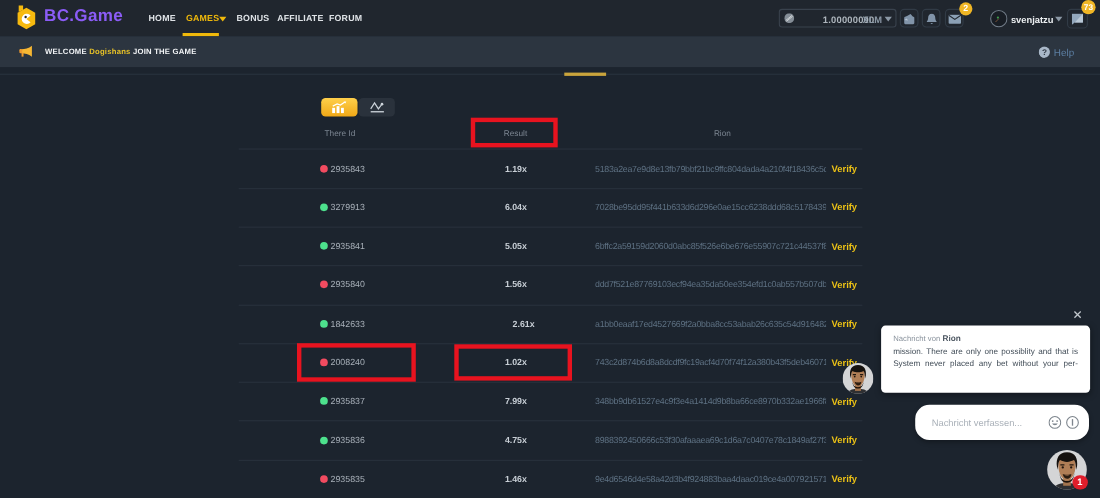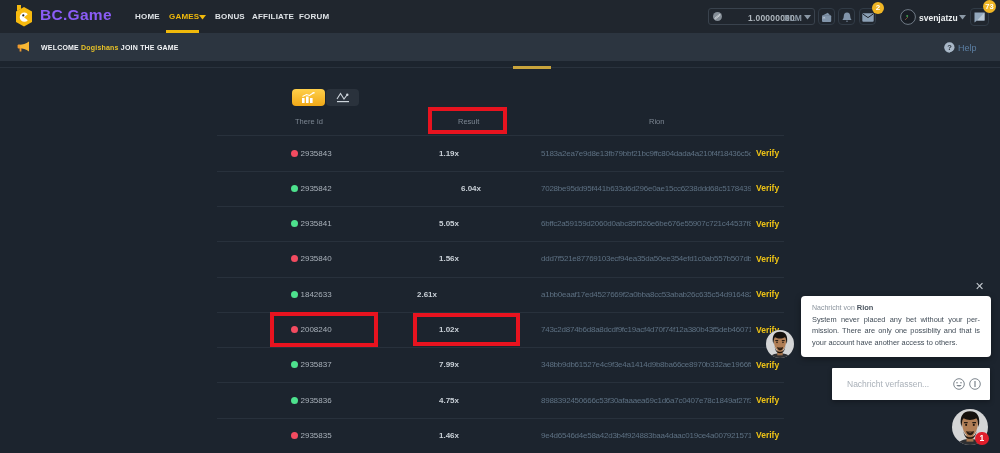--- a/index.html
+++ b/index.html
@@ -31,35 +31,35 @@
     background:linear-gradient(180deg,#ffd04b,#f0a817); }
   #btn-dark { position:absolute; left:326px; top:88.5px; width:33px; height:17px; border-radius:4px; background:#2a323c; }
 
   
   .th { position:absolute; top:117px; font-size:7.5px; color:#7c8692; }
   .divider { position:absolute; left:217px; width:567px; height:1px; background:#28313c; }
   .dot { position:absolute; width:7px; height:7px; border-radius:50%; }
   .dot-r { background:#f24b60; }
   .dot-g { background:#4de18d; }
   .gid { position:absolute; font-size:8px; color:#a8b0b9; }
-  .res { position:absolute; font-size:8px; font-weight:bold; color:#c9d0d7; width:60px; }
+  .res { position:absolute; font-size:8px; font-weight:bold; color:#c9d0d7; width:60px; text-align:center; }
   .hash { position:absolute; left:541px; width:210px; font-size:8px; color:#5d7082; white-space:nowrap; overflow:hidden; letter-spacing:-0.25px; }
   .verify { position:absolute; left:756px; font-size:8.5px; font-weight:bold; color:#eec315; }
 
   
   .redbox { position:absolute; border:4px solid #e8131f; }
 
   
   #chat-close { position:absolute; left:975px; top:280px; font-size:11px; color:#c3c9cf; }
   #chat-card { position:absolute; left:801px; top:296px; width:190px; height:61px; background:#fff; border-radius:4px; box-shadow:0 2px 6px rgba(0,0,0,0.35); }
   #chat-from { position:absolute; left:11px; top:7px; font-size:7px; color:#8a939d; }
   #chat-from b { color:#4a545f; font-size:7.5px; }
   #chat-body { position:absolute; left:11px; top:17.5px; width:168px; font-size:7.4px; line-height:11.5px; color:#414c57; }
   #chat-body .jl { text-align:justify; text-align-last:justify; }
-  #chat-input { position:absolute; left:832px; top:368px; width:158px; height:32px; background:#fff; border-radius:1px; box-shadow:0 2px 5px rgba(0,0,0,0.3); }
+  #chat-input { position:absolute; left:832px; top:368px; width:158px; height:32px; background:#fff; border-radius:13px; box-shadow:0 2px 5px rgba(0,0,0,0.3); }
   #chat-placeholder { position:absolute; left:15px; top:10.5px; font-size:8.5px; color:#a9b0b8; }
 </style>
 </head>
 <body>
 
 <div id="header">
   <svg class="abs" style="left:14px;top:4px" width="20" height="25" viewBox="0 0 20 25">
     <path d="M3,1 h4 v4 l-4,2 z" fill="#f5b90f"></path>
     <path d="M10,3 L18,7.5 V18 L10,22.5 L2,18 V7.5 Z" fill="#f7ba0f"></path>
     <path d="M13.8,10.2 A4.6,4.6 0 1 0 13.8,16.2 L10,13.2 Z" fill="#ffffff"></path>
@@ -162,40 +162,40 @@
 <div class="divider" style="top:135px"></div>
 
 <div id="rows">
     <div class="dot dot-r" style="left:291px;top:149.5px"></div>
     <div class="gid" style="left:300.5px;top:148.5px">2935843</div>
     <div class="res" style="left:439px;top:148.5px">1.19x</div>
     <div class="hash" style="top:148.5px">5183a2ea7e9d8e13fb79bbf21bc9ffc804dada4a210f4f18436c5d8e2a4b6c</div>
     <div class="verify" style="top:148px">Verify</div>
     <div class="divider" style="top:170.6px"></div>
     <div class="dot dot-g" style="left:291px;top:184.8px"></div>
-    <div class="gid" style="left:300.5px;top:183.8px">2935842</div>
-    <div class="res" style="left:461px;top:183.8px">6.04x</div>
+    <div class="gid" style="left:300.5px;top:183.8px">3279913</div>
+    <div class="res" style="left:439px;top:183.8px">6.04x</div>
     <div class="hash" style="top:183.8px">7028be95dd95f441b633d6d296e0ae15cc6238ddd68c5178439f2e6a1b3c5d</div>
     <div class="verify" style="top:183.3px">Verify</div>
     <div class="divider" style="top:205.9px"></div>
     <div class="dot dot-g" style="left:291px;top:220.1px"></div>
     <div class="gid" style="left:300.5px;top:219.1px">2935841</div>
     <div class="res" style="left:439px;top:219.1px">5.05x</div>
     <div class="hash" style="top:219.1px">6bffc2a59159d2060d0abc85f526e6be676e55907c721c44537f8a2d4e6b1c</div>
     <div class="verify" style="top:218.6px">Verify</div>
     <div class="divider" style="top:241.2px"></div>
     <div class="dot dot-r" style="left:291px;top:255.39999999999998px"></div>
     <div class="gid" style="left:300.5px;top:254.39999999999998px">2935840</div>
     <div class="res" style="left:439px;top:254.39999999999998px">1.56x</div>
     <div class="hash" style="top:254.39999999999998px">ddd7f521e87769103ecf94ea35da50ee354efd1c0ab557b507db9c3e5a7f2b</div>
     <div class="verify" style="top:253.89999999999998px">Verify</div>
     <div class="divider" style="top:276.5px"></div>
     <div class="dot dot-g" style="left:291px;top:290.7px"></div>
     <div class="gid" style="left:300.5px;top:289.7px">1842633</div>
-    <div class="res" style="left:417px;top:289.7px">2.61x</div>
+    <div class="res" style="left:446px;top:289.7px">2.61x</div>
     <div class="hash" style="top:289.7px">a1bb0eaaf17ed4527669f2a0bba8cc53abab26c635c54d9164821f4e6d8c3a</div>
     <div class="verify" style="top:289.2px">Verify</div>
     <div class="divider" style="top:311.8px"></div>
     <div class="dot dot-r" style="left:291px;top:326px"></div>
     <div class="gid" style="left:300.5px;top:325px">2008240</div>
     <div class="res" style="left:439px;top:325px">1.02x</div>
     <div class="hash" style="top:325px">743c2d874b6d8a8dcdf9fc19acf4d70f74f12a380b43f5deb46071e3c5a7d9</div>
     <div class="verify" style="top:324.5px">Verify</div>
     <div class="divider" style="top:347.1px"></div>
     <div class="dot dot-g" style="left:291px;top:361.29999999999995px"></div>
@@ -218,23 +218,22 @@
   </div>
 
 <div class="redbox" style="left:428px;top:107px;width:79px;height:27px"></div>
 <div class="redbox" style="left:270px;top:312px;width:108px;height:35px"></div>
 <div class="redbox" style="left:413px;top:313px;width:107px;height:33px"></div>
 
 <div id="chat-close">✕</div>
 <div id="chat-card">
   <div id="chat-from">Nachricht von <b>Rion</b></div>
   <div id="chat-body">
+      <div class="jl">mission. There are only one possiblity and that is</div>
       <div class="jl">System never placed any bet without your per-</div>
-      <div class="jl">mission. There are only one possiblity and that is</div>
-      <div>your account have another access to others.</div>
     </div>
 </div>
 
 <svg width="0" height="0" style="position:absolute">
   <defs>
     <clipPath id="c1">
         <circle cx="18" cy="18" r="18"></circle>
       </clipPath>
     <g id="man">
       <rect width="36" height="36" fill="#d4d5d6"></rect>

